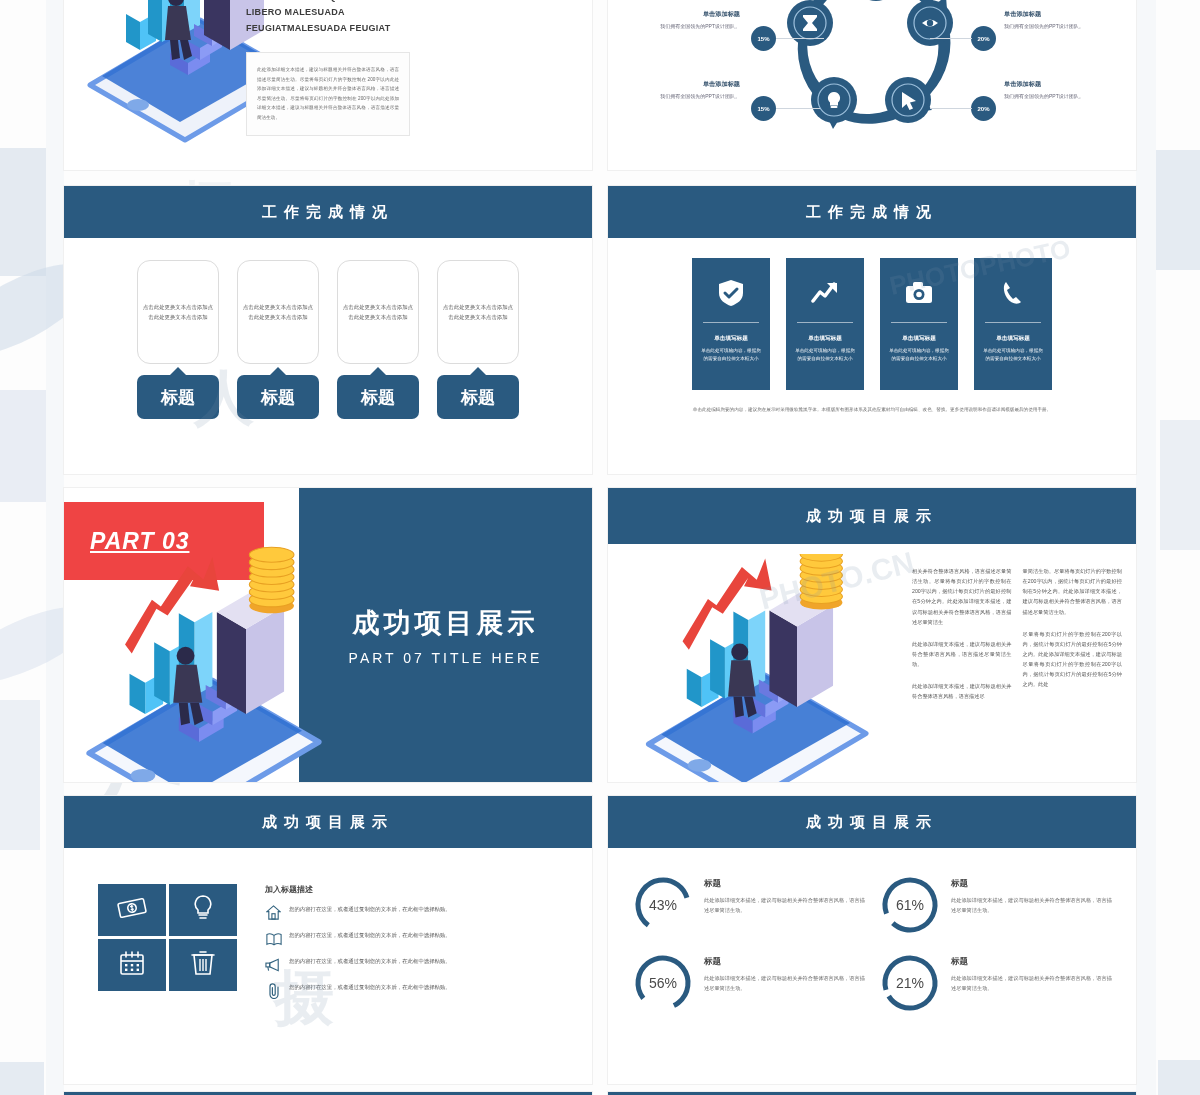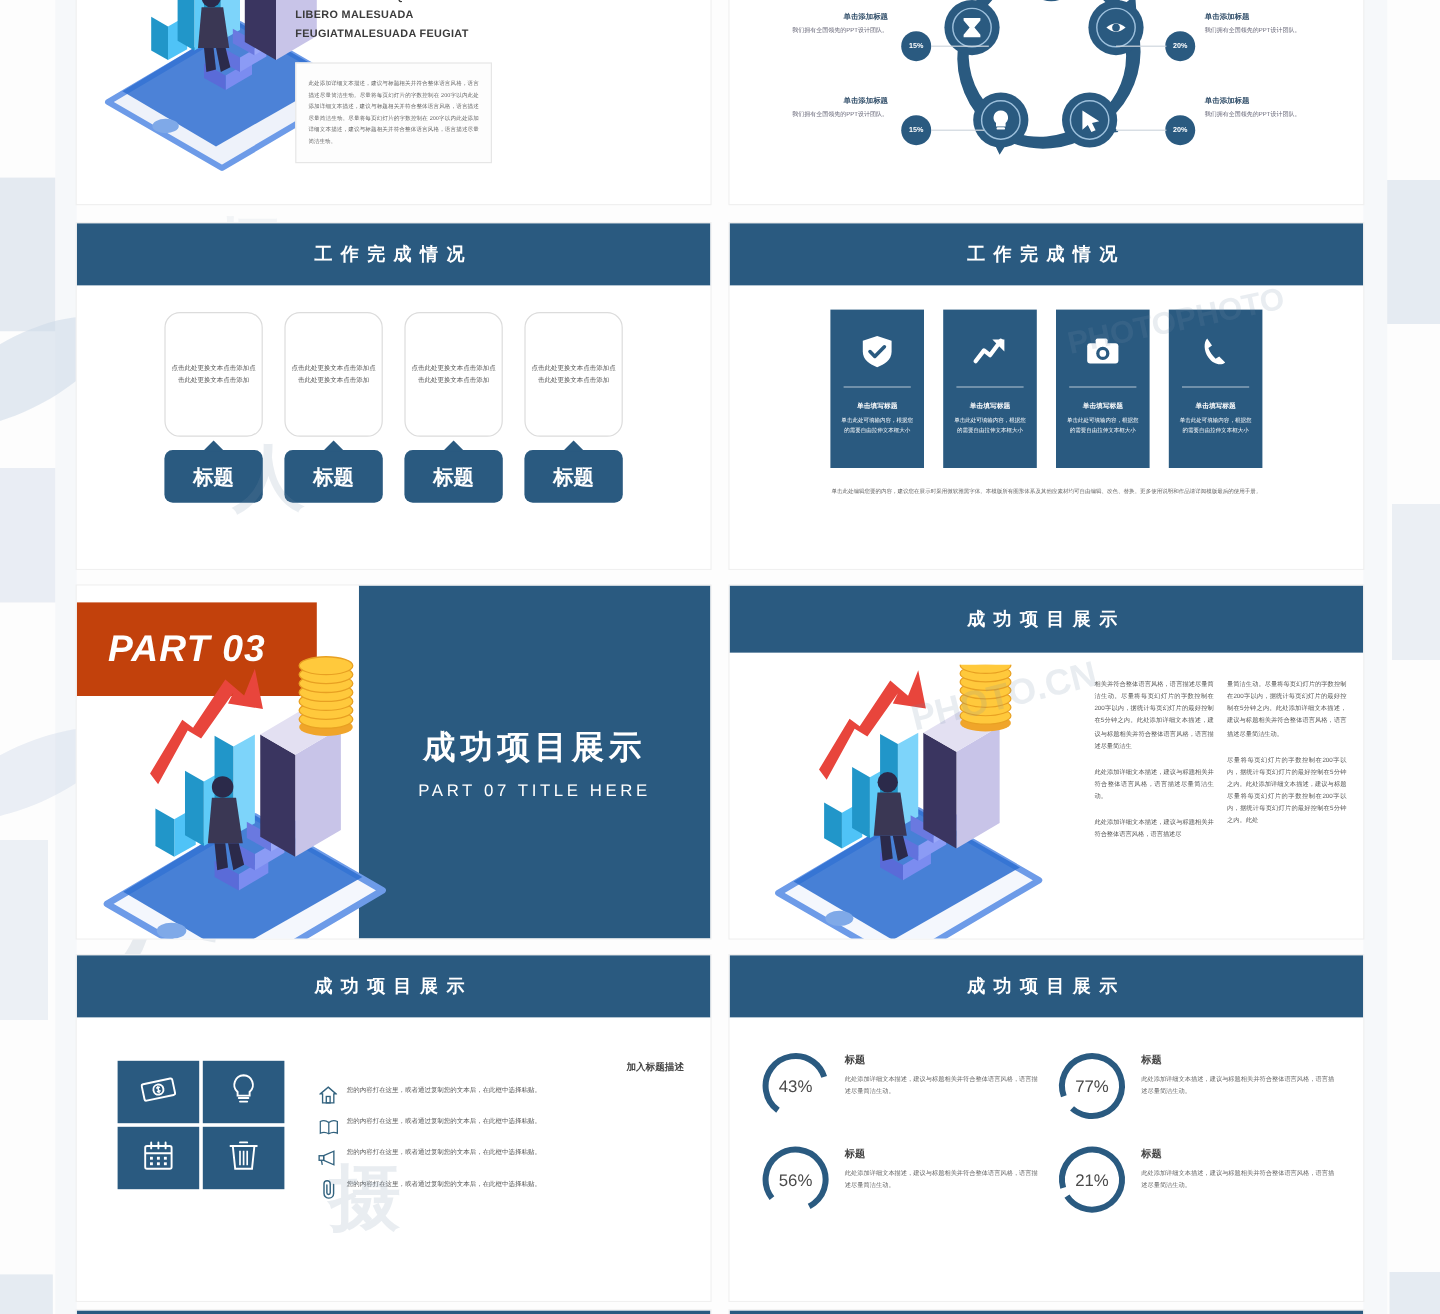--- a/index.html
+++ b/index.html
@@ -60,41 +60,41 @@
   .panel .ph{font-size:5.6px;font-weight:bold;margin-bottom:4px;}
   .panel .pb{font-size:4.6px;line-height:1.75;text-align:center;padding:0 7px;}
   .footnote{
     margin:16px auto 0;width:420px;text-align:center;font-size:4.6px;color:#666;line-height:1.9;
   }
 
   
   .cover{display:flex;height:100%;}
   .cover .left{width:235px;position:relative;background:#fff;}
   .cover .badge{
-    position:absolute;left:0;top:14px;width:200px;height:78px;background:#c2410c;
+    position:absolute;left:0;top:14px;width:200px;height:78px;background:#ef4444;
     display:flex;align-items:center;padding-left:26px;box-sizing:border-box;
-    color:#fff;font-size:31px;font-weight:bold;font-style:italic;letter-spacing:1px;
+    color:#fff;font-size:23px;font-weight:bold;font-style:italic;letter-spacing:1px;text-decoration:underline;
   }
   .cover .right{flex:1;background:#2a5a80;color:#fff;display:flex;flex-direction:column;
     align-items:center;justify-content:center;}
   .cover .ctitle{font-size:27px;font-weight:bold;letter-spacing:4px;}
   .cover .csub{font-size:14px;letter-spacing:3px;margin-top:9px;}
 
   
   .proj{display:flex;height:100%;}
   .proj .art{width:300px;position:relative;}
   .proj .cols{flex:1;display:flex;gap:11px;padding:22px 14px 0 4px;}
   .proj .col{flex:1;font-size:5.2px;color:#555;line-height:1.95;text-align:justify;}
   .proj .col p{margin:0 0 12px;}
 
   
   .quadwrap{display:flex;padding:36px 0 0 34px;gap:28px;}
   .quad{display:grid;grid-template-columns:68px 68px;grid-template-rows:52px 52px;gap:3px;}
   .quad .q{background:#2a5a80;display:flex;align-items:center;justify-content:center;}
-  .bullets{flex:1;padding-right:22px;text-align:right;}
+  .bullets{flex:1;padding-right:22px;}
   .bullets .bt{font-size:8px;color:#444;font-weight:bold;margin-bottom:9px;}
   .bline{display:flex;gap:7px;margin-bottom:9px;align-items:flex-start;}
   .bline .bi{width:17px;height:17px;flex:0 0 17px;display:flex;align-items:center;justify-content:center;}
   .bline .bx{font-size:5.4px;color:#555;line-height:1.95;}
 
   
   .dgrid{display:grid;grid-template-columns:1fr 1fr;grid-template-rows:1fr 1fr;
     padding:26px 20px 0 24px;gap:16px 10px;}
   .dcell{display:flex;gap:10px;align-items:flex-start;}
   .dona{position:relative;width:62px;height:62px;flex:0 0 62px;}
@@ -604,21 +604,21 @@
               <div class="dh">标题</div>
               <div class="db">此处添加详细文本描述，建议与标题相关并符合整体语言风格，语言描述尽量简洁生动。</div>
             </div>
           </div>
 
           <div class="dcell">
             <div class="dona">
               <svg width="62" height="62" viewBox="0 0 62 62">
                 <circle cx="31" cy="31" r="25" fill="none" stroke="#2a5a80" stroke-width="5" stroke-linecap="butt" stroke-dasharray="144.5 12.5" transform="rotate(160 31 31)"></circle>
               </svg>
-              <div class="pv">77%</div>
+              <div class="pv">61%</div>
             </div>
             <div class="dtxt">
               <div class="dh">标题</div>
               <div class="db">此处添加详细文本描述，建议与标题相关并符合整体语言风格，语言描述尽量简洁生动。</div>
             </div>
           </div>
 
           <div class="dcell">
             <div class="dona">
               <svg width="62" height="62" viewBox="0 0 62 62">

